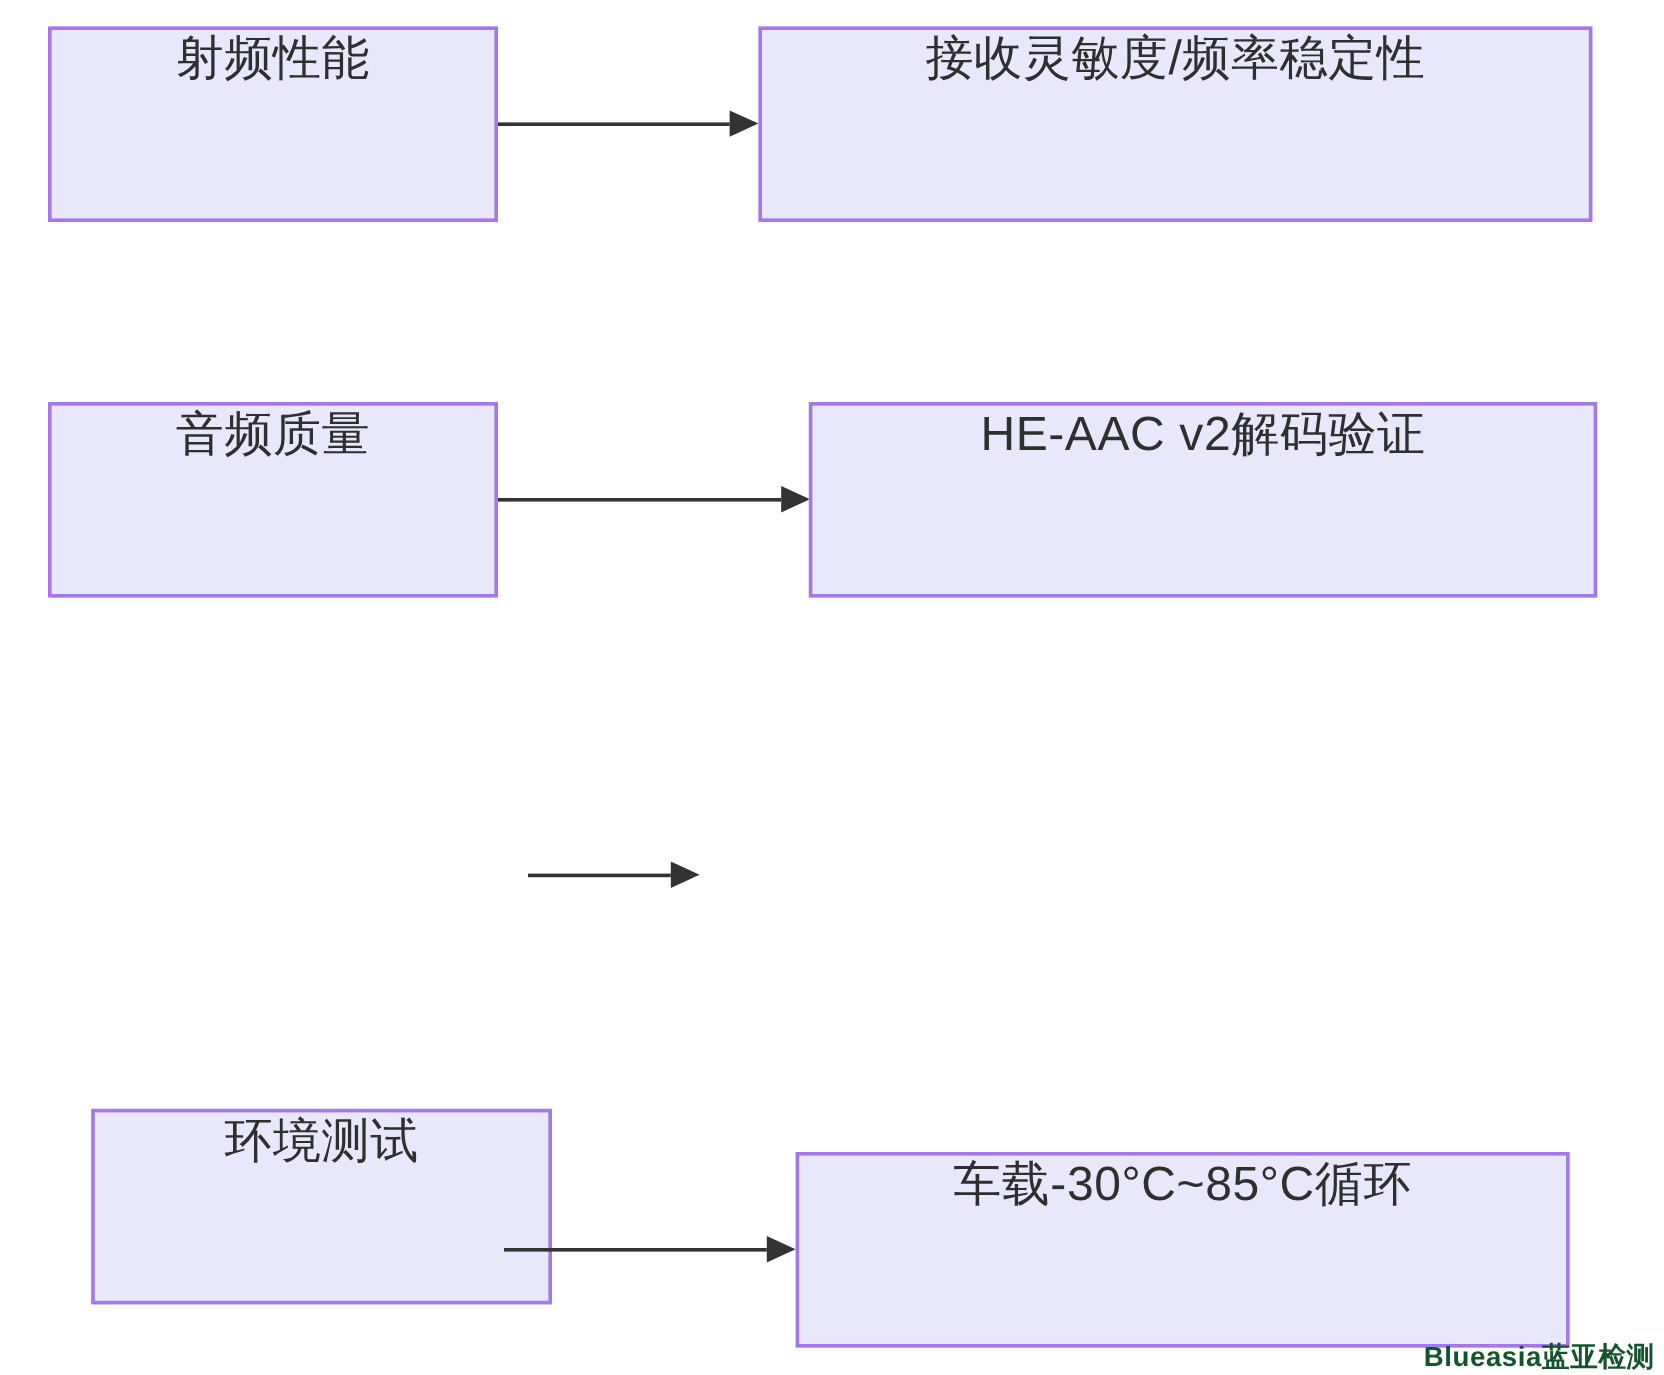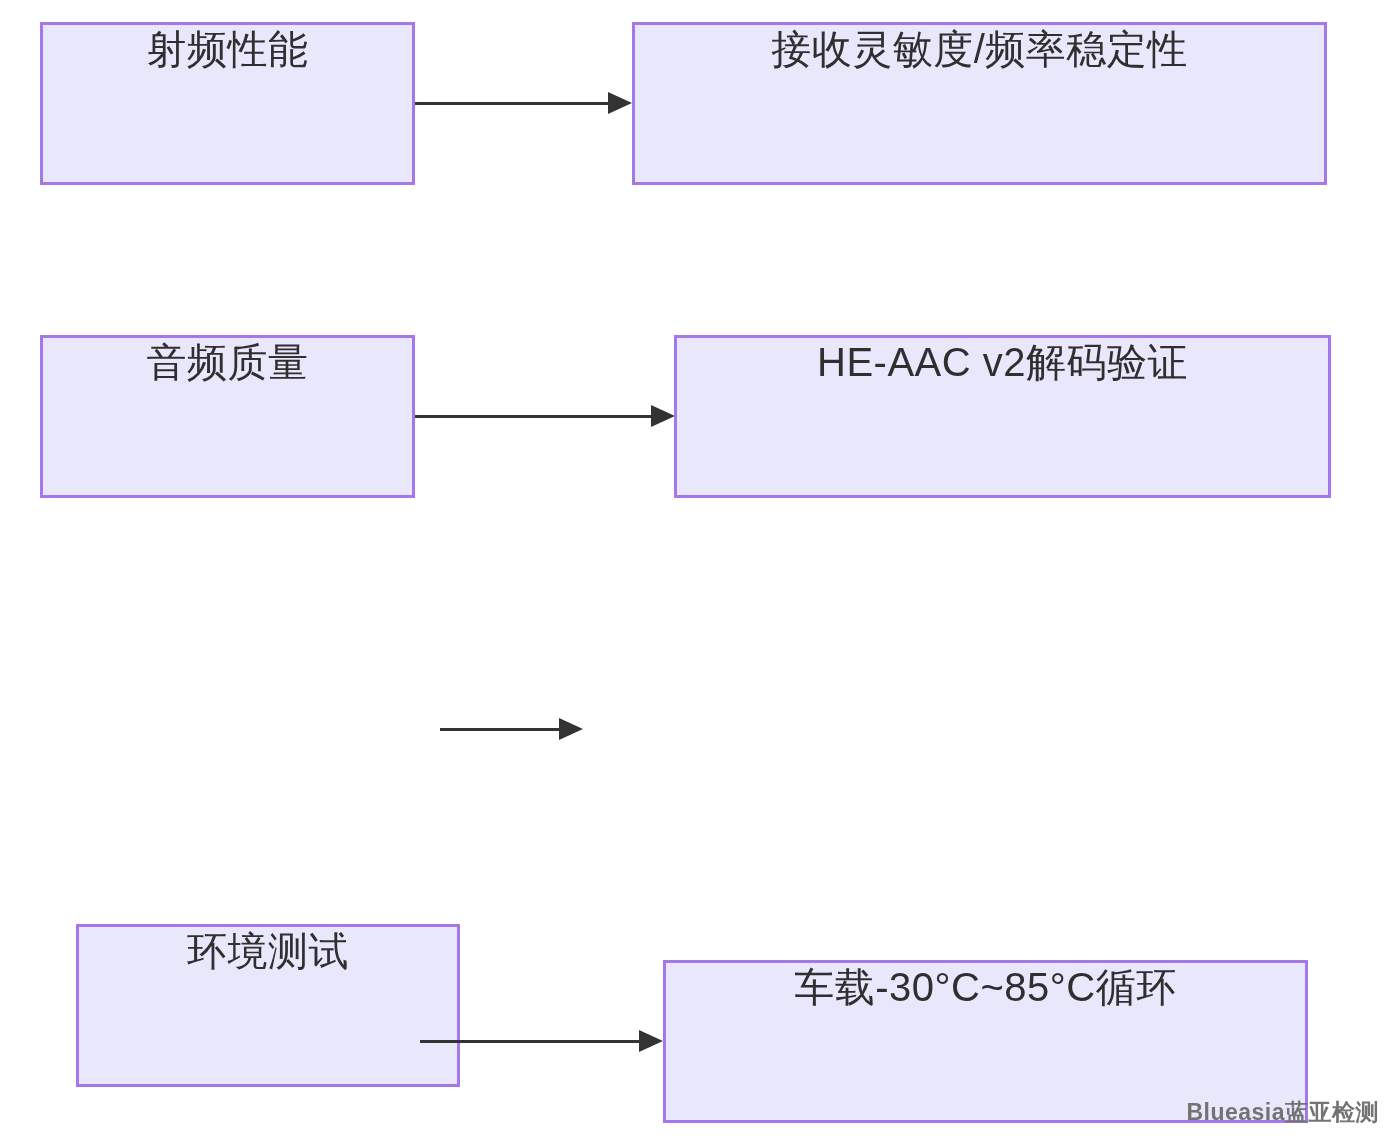--- a/index.html
+++ b/index.html
@@ -56,25 +56,25 @@
     top: -9px;
     width: 0;
     height: 0;
     border-top: 11px solid transparent;
     border-bottom: 11px solid transparent;
     border-left: 24px solid #333333;
   }
   #watermark {
     position: absolute;
     right: 8px;
-    bottom: 18px;
+    bottom: 0;
     font-size: 23px;
     font-weight: 700;
     letter-spacing: 0.5px;
-    color: #737373;
+    color: #14532d;
     white-space: nowrap;
     user-select: none;
   }
 </style>
 </head>
 <body>
 
 <div id="canvas">
 
   <div class="node" style="left:40px; top:22px; width:375px; height:163px;">

